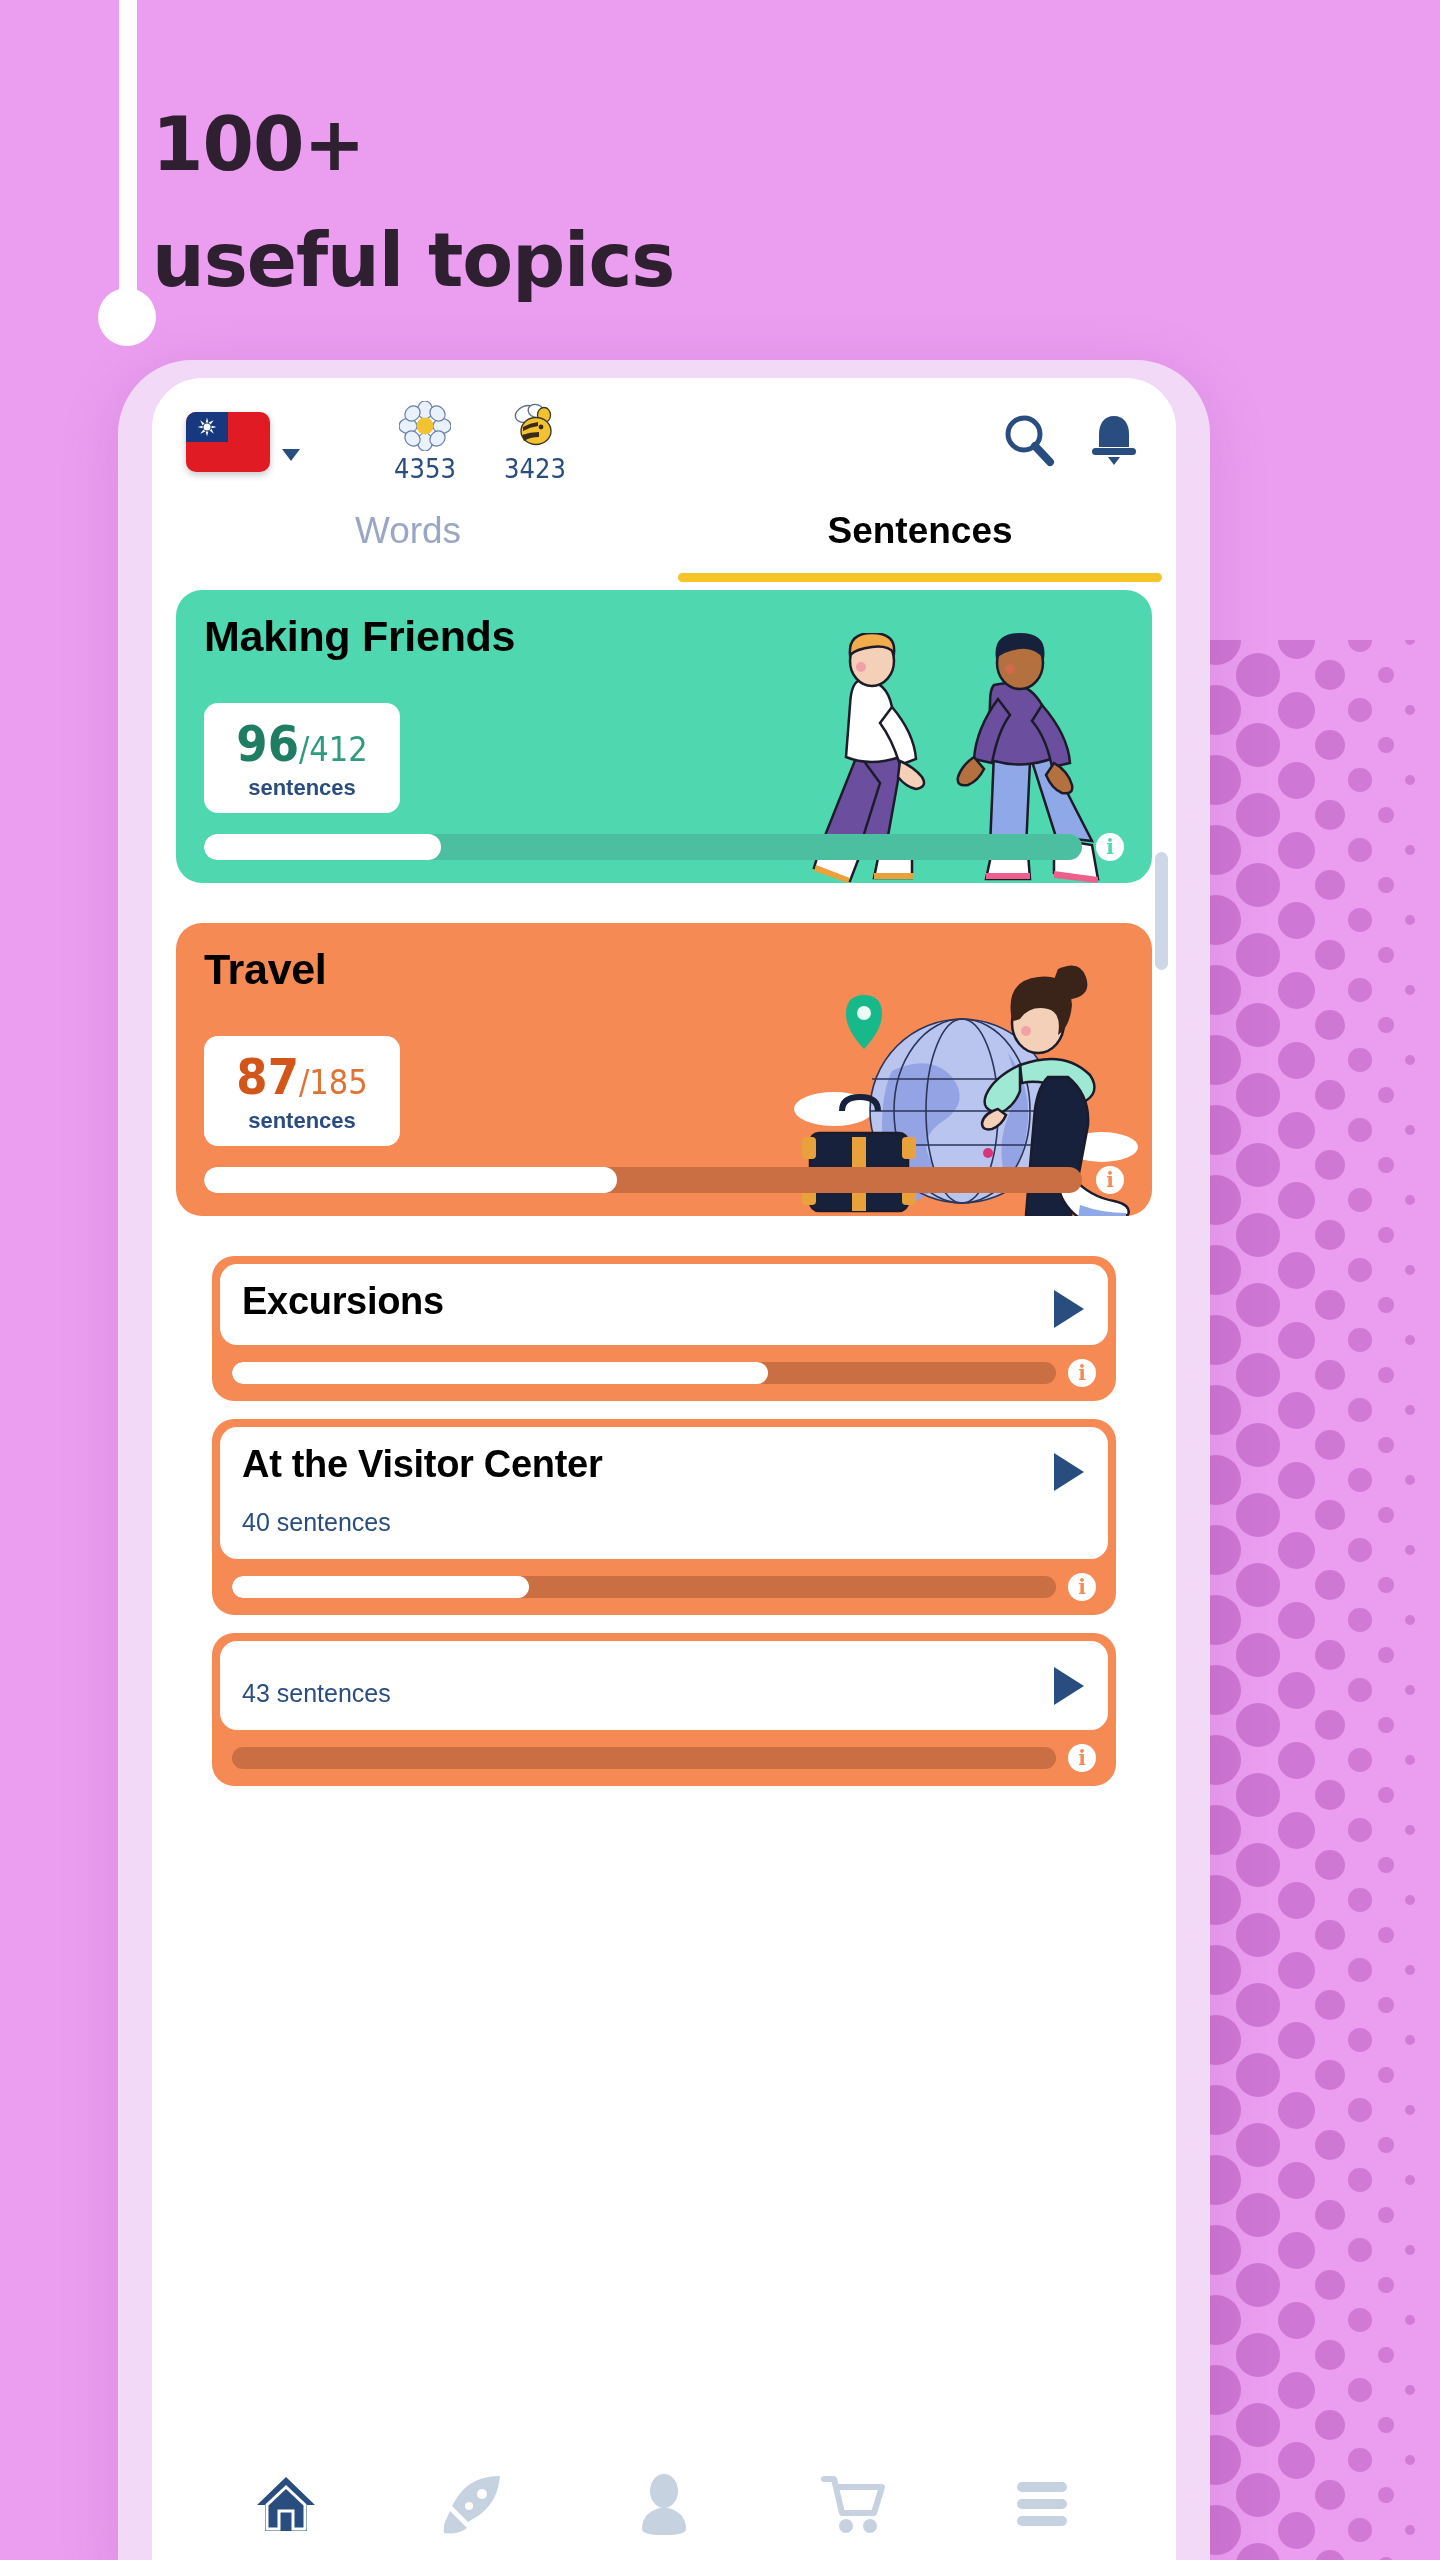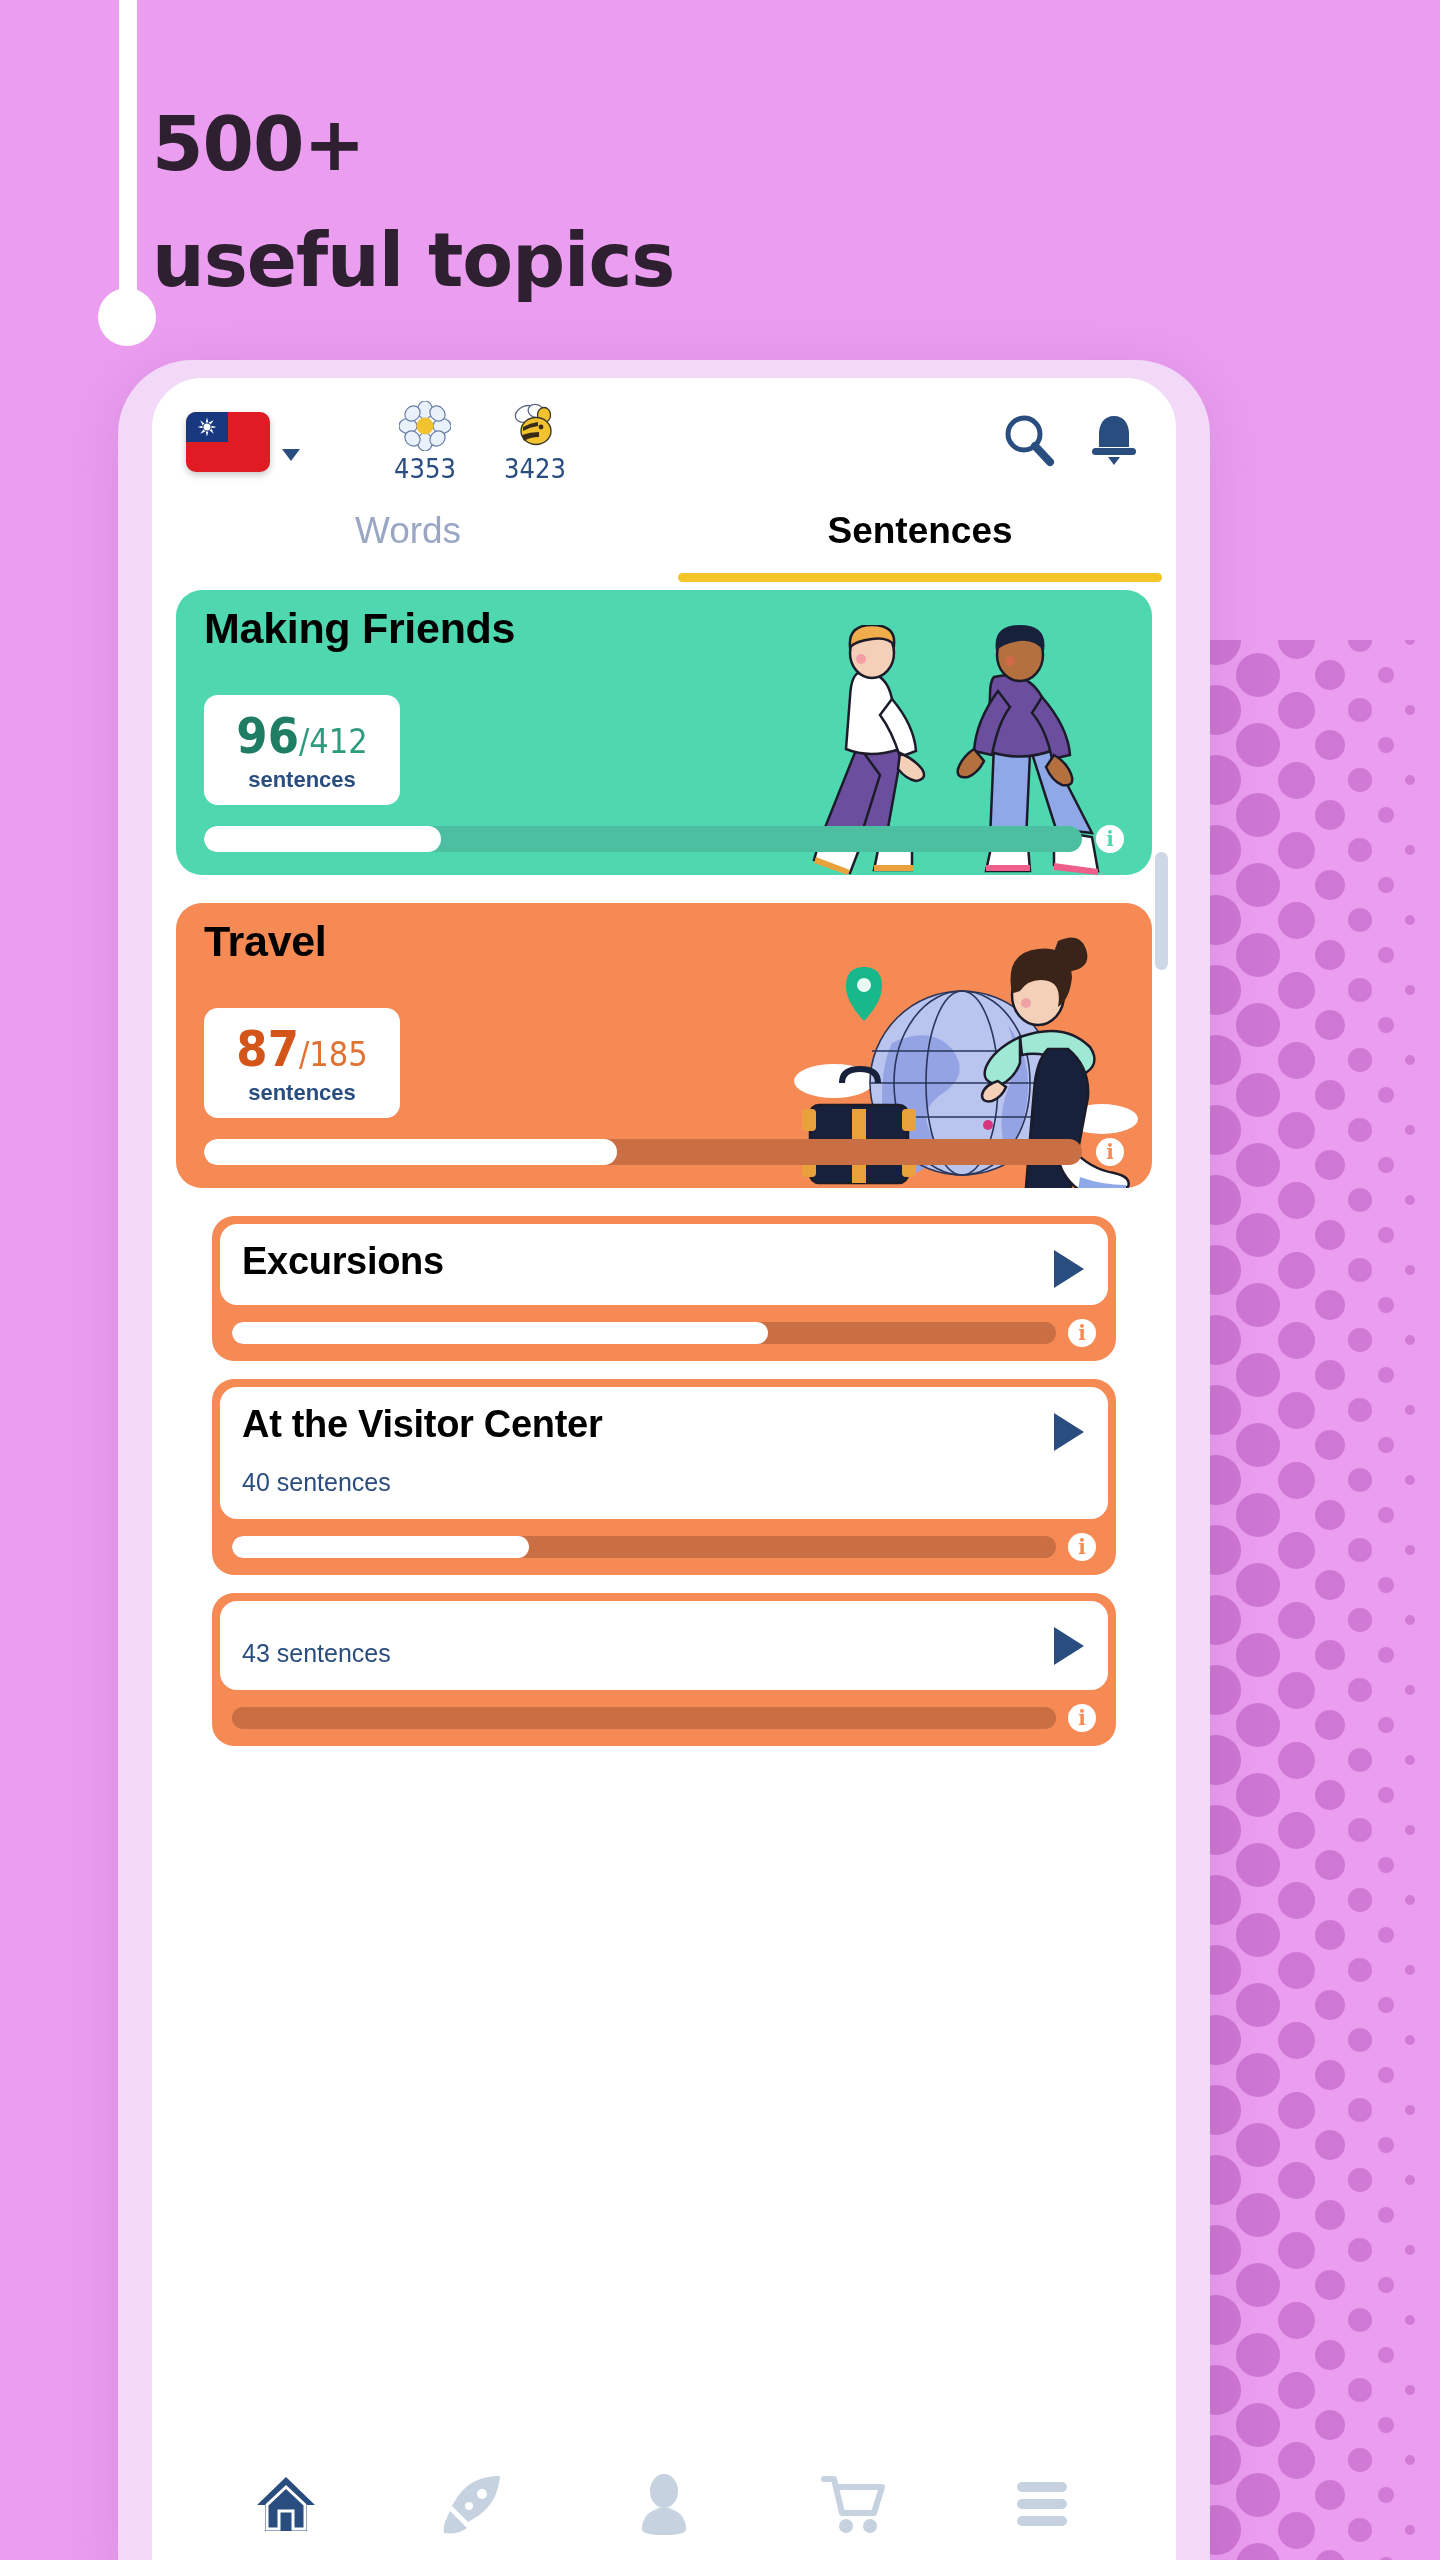--- a/index.html
+++ b/index.html
@@ -139,22 +139,22 @@
     background:#f5c528;
   }
 
   
   .content { padding:0 24px; position:relative; }
 
   
   .topic-card {
     position:relative;
     border-radius:26px;
-    padding:14px 28px 22px 28px;
-    margin-bottom:28px;
+    padding:22px 28px 22px 28px;
+    margin-bottom:40px;
     overflow:hidden;
     min-height:258px;
   }
   .topic-card .title {
     font-size:43px; font-weight:700; color:#000;
     position:relative; z-index:3;
     letter-spacing:-.3px;
   }
   .score-box {
     position:relative; z-index:3;
@@ -495,21 +495,21 @@
     <div class="hdot" style="height: 37px; width: 37px; left: 157.5px; top: 1871.5px; opacity: 0.88;"></div>
     <div class="hdot" style="height: 30.25px; width: 30.25px; left: 194.875px; top: 1909.88px; opacity: 0.86;"></div>
     <div class="hdot" style="height: 23.5px; width: 23.5px; left: 228.25px; top: 1878.25px; opacity: 0.84;"></div>
     <div class="hdot" style="height: 16.75px; width: 16.75px; left: 257.625px; top: 1916.62px; opacity: 0.82;"></div>
     <div class="hdot" style="height: 10px; width: 10px; left: 285px; top: 1885px; opacity: 0.8;"></div>
   </div>
 <div id="pin-line"></div>
 <div id="pin-dot"></div>
 
 <div id="headline">
-  <span class="l1">500+</span>
+  <span class="l1">100+</span>
   <span class="l2">useful topics</span>
 </div>
 
 <div id="phone-shell"></div>
 
 <div id="phone-screen">
 
   <div class="app-header">
 
     <div class="flag-wrap">

